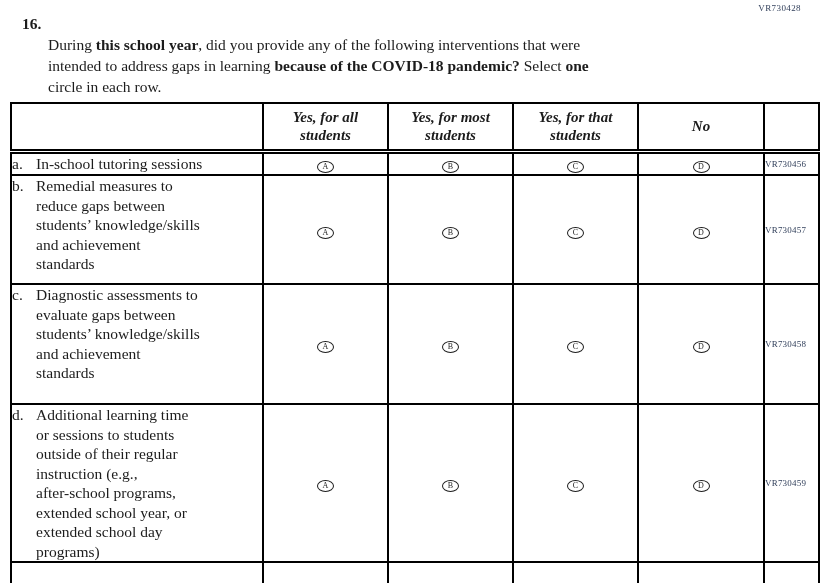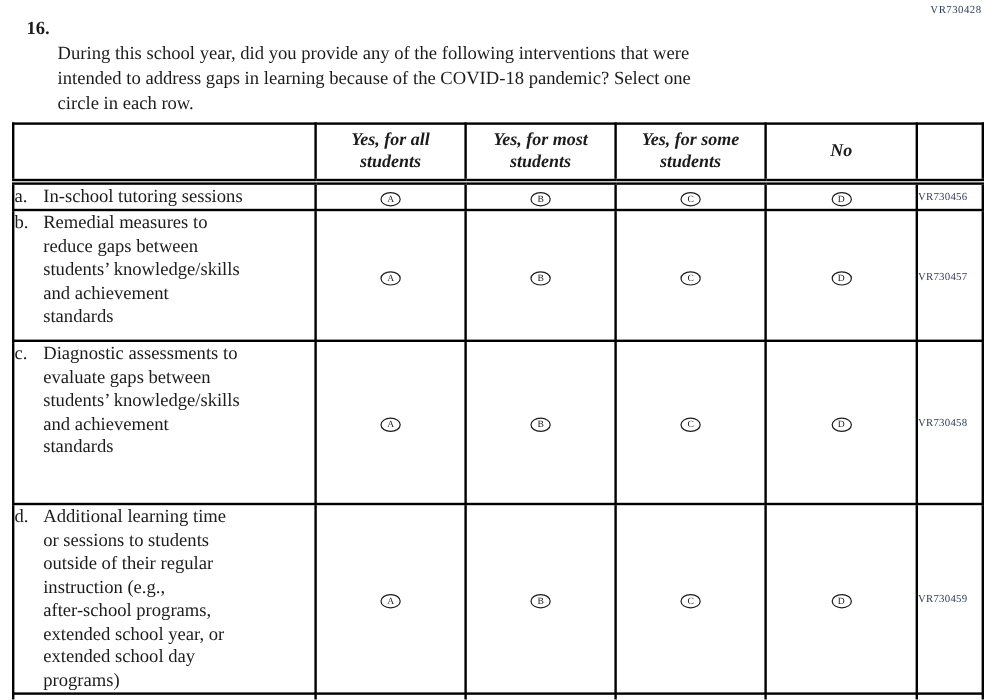--- a/index.html
+++ b/index.html
@@ -6,30 +6,30 @@
   html, body { margin: 0; padding: 0; }
   body {
     width: 829px; height: 583px;
     background: #ffffff;
     overflow: hidden;
     position: relative;
     font-family: "Liberation Serif", serif;
     color: #1c1c1c;
   }
   .top-code {
-    position: absolute; top: 3px; right: 11px;
+    position: absolute; top: 3px; right: 28px;
     font-size: 9px; color: #33415c; letter-spacing: 0.4px;
   }
   .question {
     position: absolute; left: 22px; top: 13px; width: 740px;
     font-size: 15.5px; line-height: 21px;
   }
   .qnum { position: absolute; left: 0; top: 0; font-weight: bold; text-align: center; }
   .qtext { margin-left: 26px; white-space: pre-line; width: 706px; }
-  .b { font-weight: normal; }
+  .b { font-weight: bold; }
 
   table.grid {
     position: absolute; left: 10px; top: 102px;
     border-collapse: collapse; table-layout: fixed;
   }
   .grid th, .grid td {
     border: 2px solid #000;
     padding: 0;
     overflow: hidden;
   }
@@ -56,21 +56,21 @@
     font-size: 8px; line-height: 10px; color: #1c1c1c;
     font-family: "Liberation Serif", serif;
   }
   .code {
     vertical-align: middle;
     font-size: 9px; color: #33415c; letter-spacing: 0.2px;
   }
   tr.h-hdr  { height: 48px; font-style: italic; }
   tr.h-a    { height: 24px; padding-left: 36px; }
   tr.h-b    { height: 109px; }
-  tr.h-c    { height: 136px; }
+  tr.h-c    { height: 120px; }
   tr.h-d    { height: 136px; }
   tr.h-e    { height: 24px; }
   tr.h-cut  { height: 30px; }
 </style>
 </head>
 <body>
 
 <div class="top-code">VR730428</div>
 
 <div class="question">
@@ -91,21 +91,21 @@
     <col style="width:126px">
     <col style="width:55px">
   </colgroup>
   <thead>
     <tr class="h-hdr">
       <th></th>
       <th>Yes, for all
 students</th>
       <th>Yes, for most
 students</th>
-      <th>Yes, for some
+      <th>Yes, for that
 students</th>
       <th>No</th>
       <th></th>
     </tr>
   </thead>
   <tbody>
     <tr class="h-a single">
       <td class="lbl"><span class="ltr">a.</span><span class="ltext">In-school tutoring sessions</span></td>
       <td class="opt-cell"><span class="circle">A</span></td>
       <td class="opt-cell"><span class="circle">B</span></td>

